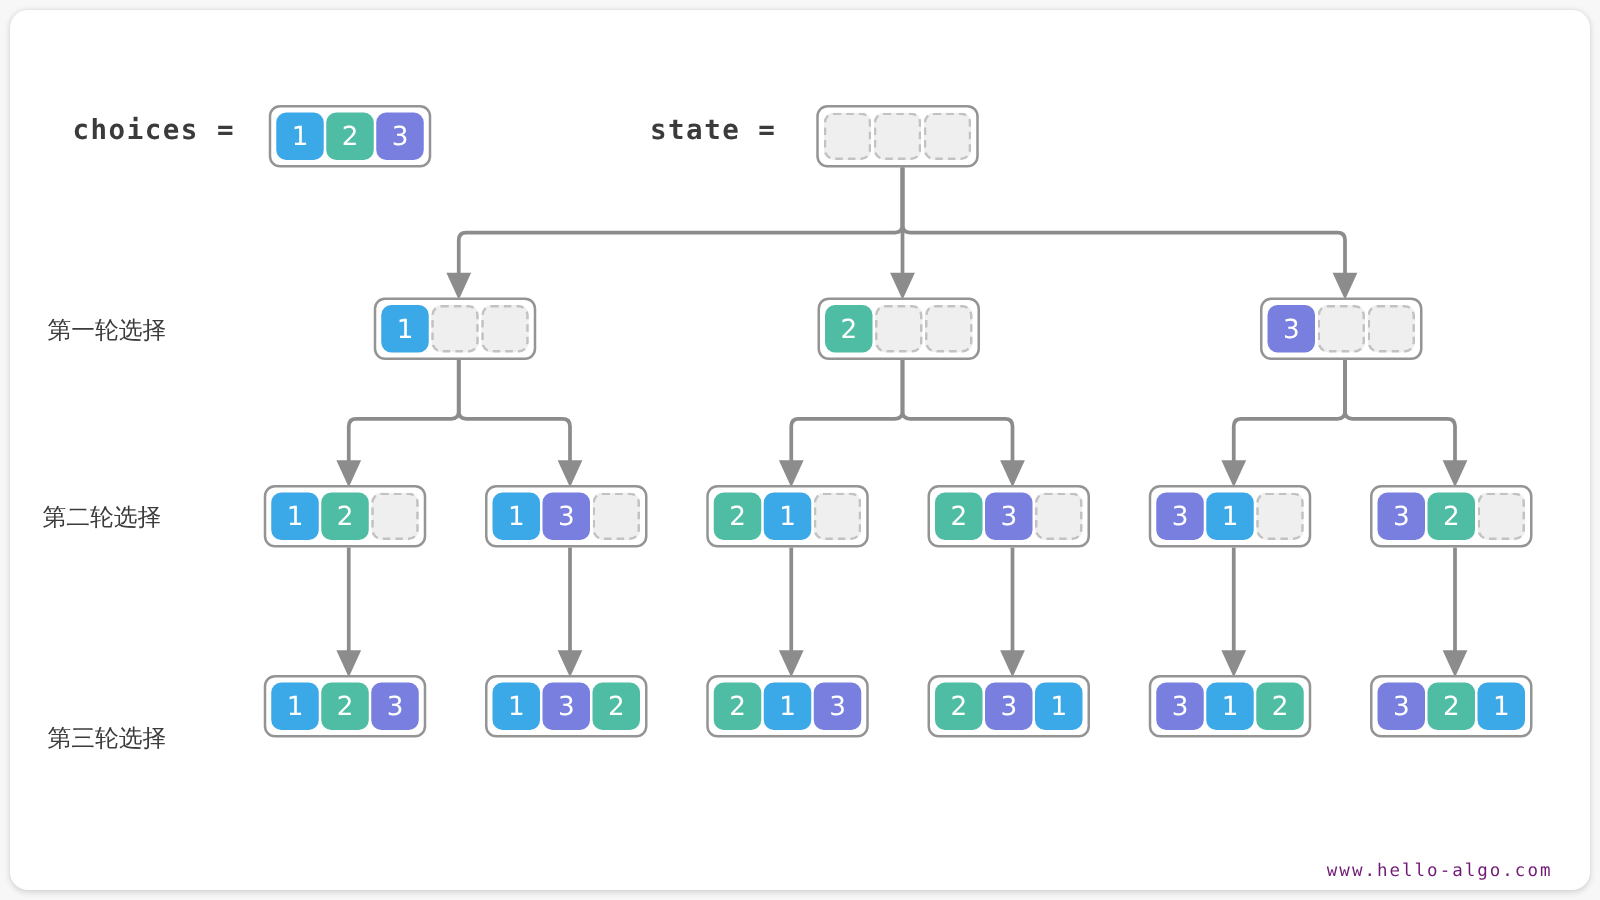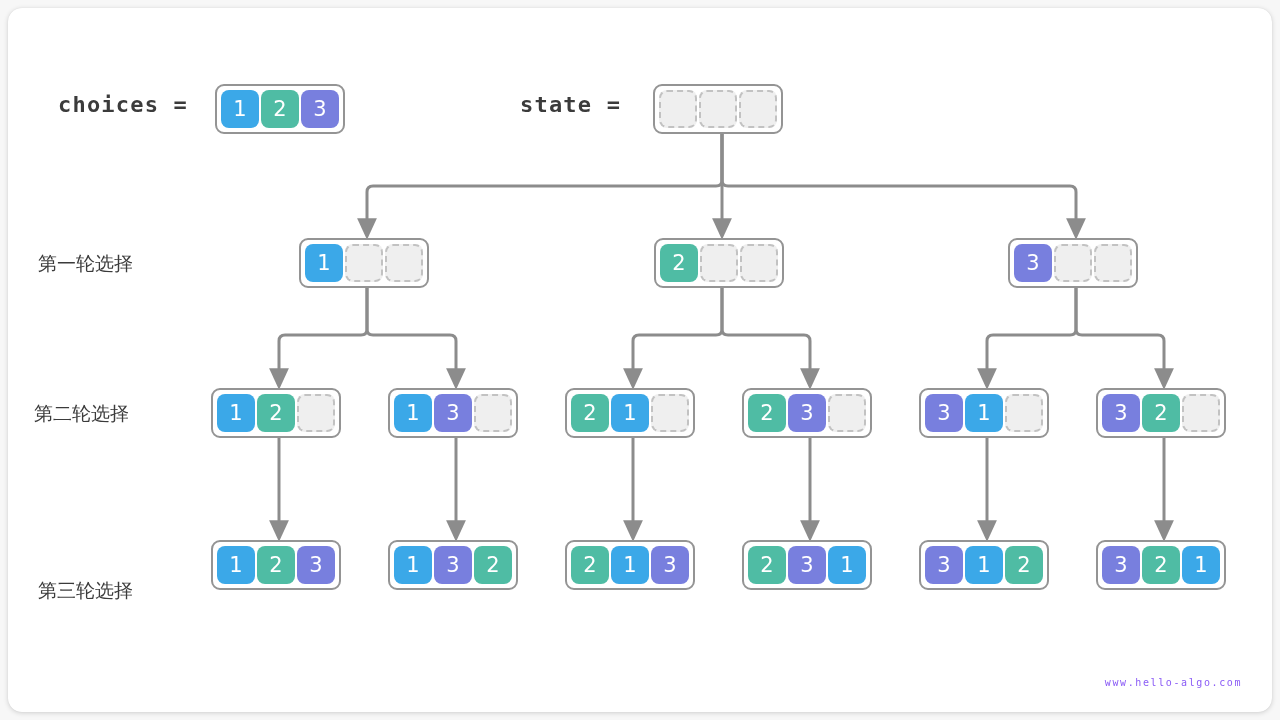--- a/index.html
+++ b/index.html
@@ -92,24 +92,24 @@
 
   .cell.empty {
     background: #efefef;
     border: 2px dashed #c2c2c2;
     color: transparent;
   }
 
   .watermark {
     position: absolute;
     right: 38px;
-    bottom: 32px;
+    bottom: 15px;
     font-family: "DejaVu Sans Mono", "Liberation Mono", monospace;
-    font-size: 10px;
-    color: #8b5cf6;
+    font-size: 14px;
+    color: #701a75;
     letter-spacing: 1.6px;
     white-space: nowrap;
   }
 </style>
 </head>
 <body>
 
 <div id="canvas">
   <div id="card"></div>
 

